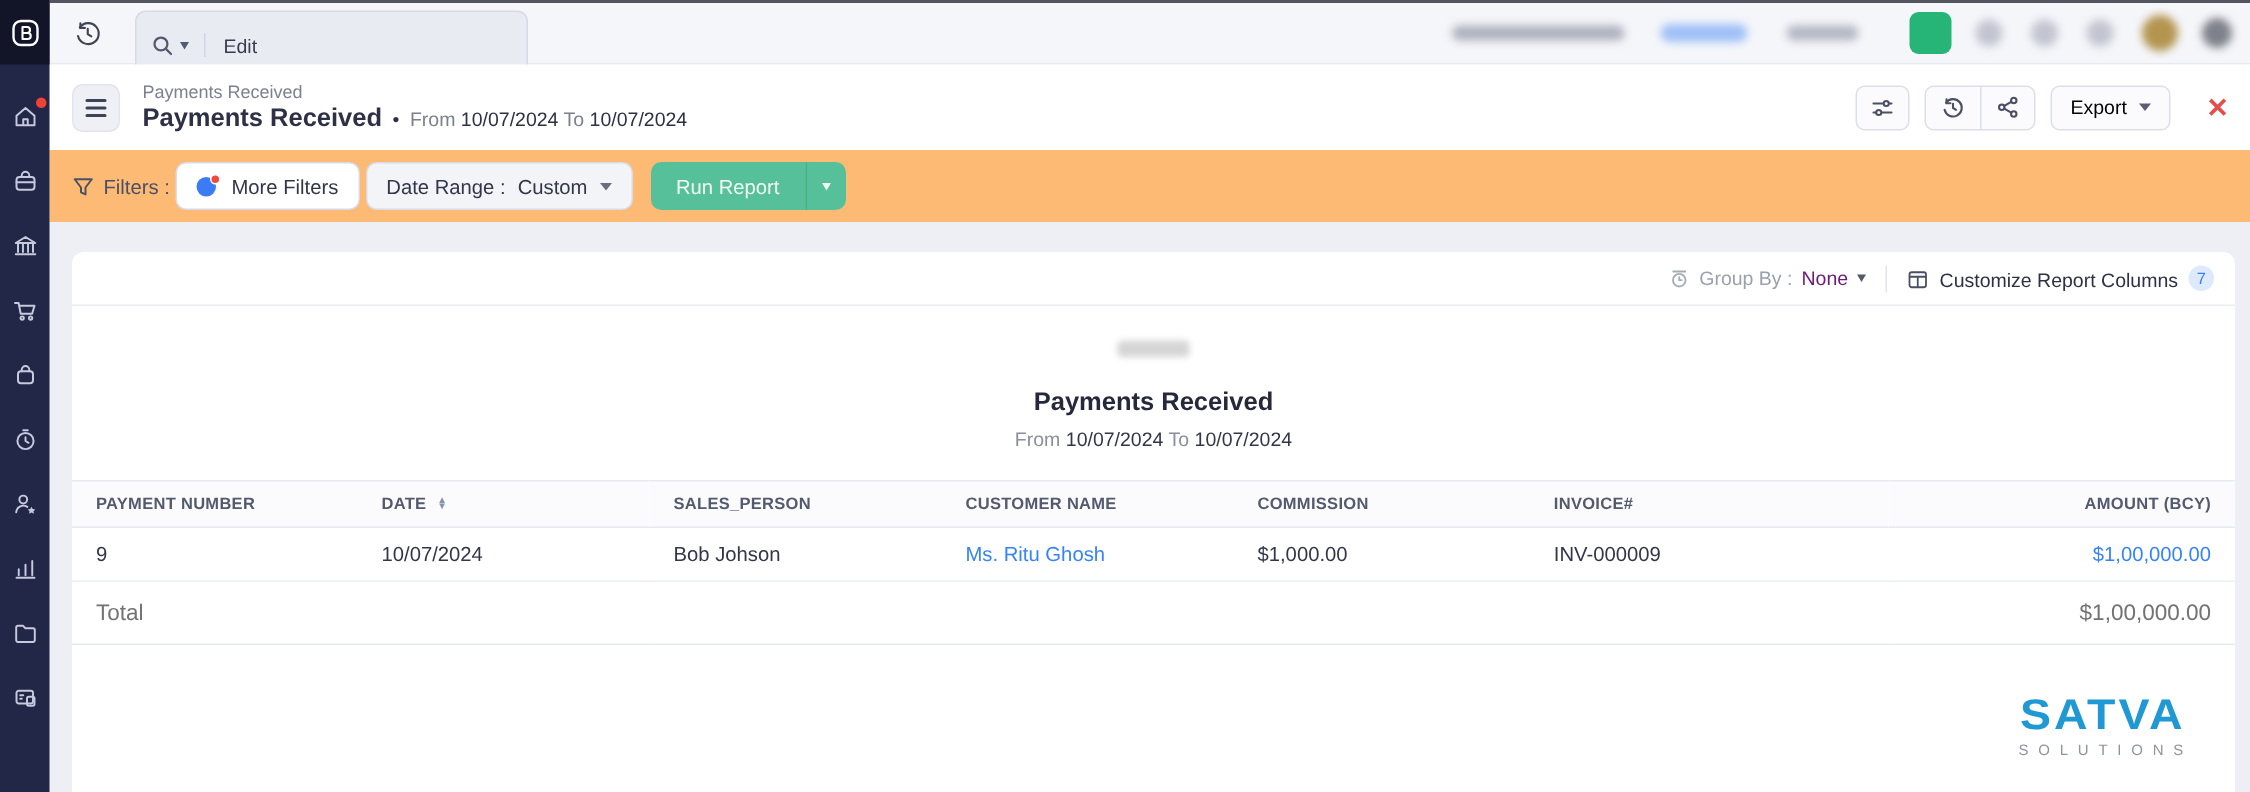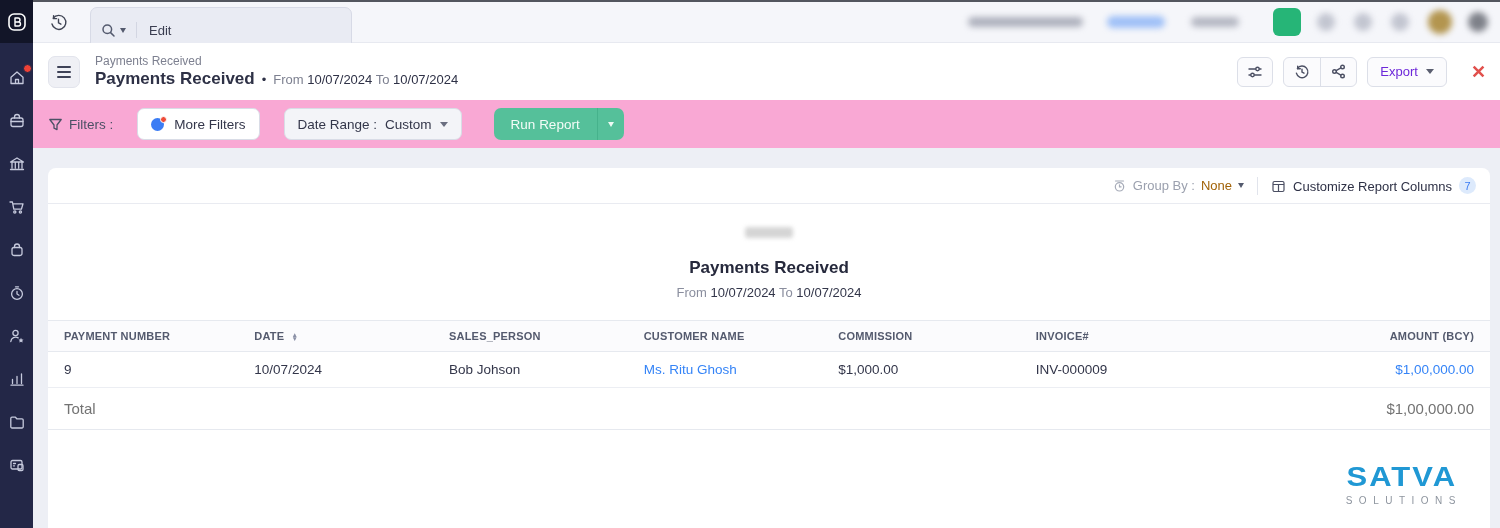--- a/index.html
+++ b/index.html
@@ -44,44 +44,44 @@
   .title-bullet { color:#2e3146; font-size:13px; }
   .title-range { font-size:13px; color:#7d8090; }
   .title-range b { color:#2e3146; font-weight:normal; }
   .header-actions { margin-left:auto; display:flex; align-items:center; gap:10px; }
   .icon-btn { height:30px; background:#fbfbfd; border:1px solid #dcdfe8; border-radius:6px; display:flex; align-items:center; justify-content:center; cursor:pointer; }
   .icon-btn svg { stroke:#4b4f63; fill:none; stroke-width:1.4; stroke-linecap:round; }
   .btn-single { width:36px; }
   .btn-group { display:flex; }
   .btn-group .seg { width:36px; height:30px; display:flex; align-items:center; justify-content:center; cursor:pointer; }
   .btn-group .seg + .seg { border-left:1px solid #dcdfe8; }
-  .export-btn { height:30px; padding:0 12px; background:#fbfbfd; border:1px solid #dcdfe8; border-radius:6px; font-size:13px; color:#6d28d9; display:flex; align-items:center; gap:8px; cursor:pointer; }
+  .export-btn { height:30px; padding:0 12px; background:#fbfbfd; border:1px solid #dcdfe8; border-radius:6px; font-size:13px; color:#000000; display:flex; align-items:center; gap:8px; cursor:pointer; }
   .caret { display:inline-block; width:0; height:0; border-left:4px solid transparent; border-right:4px solid transparent; border-top:5px solid #5a5e70; }
   .close-x { font-size:18px; color:#e1504c; margin-left:14px; cursor:pointer; font-weight:bold; }
 
   
-  .filters-row { height:48px; background:#f9a8d4; display:flex; align-items:center; padding:0 15px; gap:24px; }
+  .filters-row { height:48px; background:#fdba74; display:flex; align-items:center; padding:0 15px; gap:4px; }
   .filters-label { display:flex; align-items:center; gap:6px; font-size:13.5px; color:#4c5065; }
   .chip-btn { height:32px; padding:0 13px; background:#f3f4f8; border:1px solid #d9dce6; border-radius:7px; font-size:13.5px; color:#33364a; display:flex; align-items:center; gap:8px; cursor:pointer; }
   .chip-btn .caret { border-top-color:#6a6e80; }
   .white-chip { background:#fff; }
   .mf-icon { position:relative; width:15px; height:15px; }
   .mf-icon .c1 { position:absolute; left:0; top:1px; width:13px; height:13px; border-radius:50%; background:#3b7cf4; }
   .mf-icon .c2 { position:absolute; right:-1px; top:-1px; width:7px; height:7px; border-radius:50%; background:#ee4b38; border:1.5px solid #fff; }
   .run-btn { display:flex; height:32px; border-radius:7px; overflow:hidden; margin-left:8px; }
   .run-main { background:#55c09a; color:#f4fcf8; font-size:13.5px; display:flex; align-items:center; padding:0 17px; cursor:pointer; }
   .run-caret { background:#55c09a; width:27px; display:flex; align-items:center; justify-content:center; border-left:1px solid #46b28c; cursor:pointer; }
   .run-caret .caret { border-top-color:#eefaf4; border-left-width:3.5px; border-right-width:3.5px; }
 
   
   .main { position:absolute; top:105px; left:0; width:1467px; height:380px; background:#edeff5; padding:20px 10px 0 15px; }
   .card { position:relative; width:100%; height:100%; background:#fff; border-radius:8px 8px 0 0; }
   .card-toolbar { height:36px; border-bottom:1px solid #e9ebf1; display:flex; align-items:center; justify-content:flex-end; padding:0 14px; gap:13px; }
   .groupby { display:flex; align-items:center; gap:6px; font-size:13px; color:#9ba0ae; cursor:pointer; }
-  .groupby .val { color:#a16207; }
+  .groupby .val { color:#701a75; }
   .groupby svg { stroke:#a6abb8; fill:none; stroke-width:1.2; stroke-linecap:round; }
   .groupby .caret { border-top-color:#545a6e; border-left-width:3.5px; border-right-width:3.5px; }
   .vdiv { width:1px; height:18px; background:#e1e4ec; }
   .customize { display:flex; align-items:flex-end; gap:7px; font-size:13px; color:#2e3146; cursor:pointer; }
   .customize svg { stroke:#4b4f63; fill:none; stroke-width:1.2; }
   .count-badge { min-width:17px; height:17px; border-radius:9px; background:#ddeafc; color:#3b7cf4; font-size:11px; display:flex; align-items:center; justify-content:center; padding:0 4px; }
 
   .report-center { text-align:center; margin-top:23px; }
   .blur-company { width:48px; height:11px; background:#d5d5d5; border-radius:3px; margin:0 auto; filter:blur(2px); }
   .report-title { margin-top:20px; font-size:17px; font-weight:bold; color:#26293c; }

